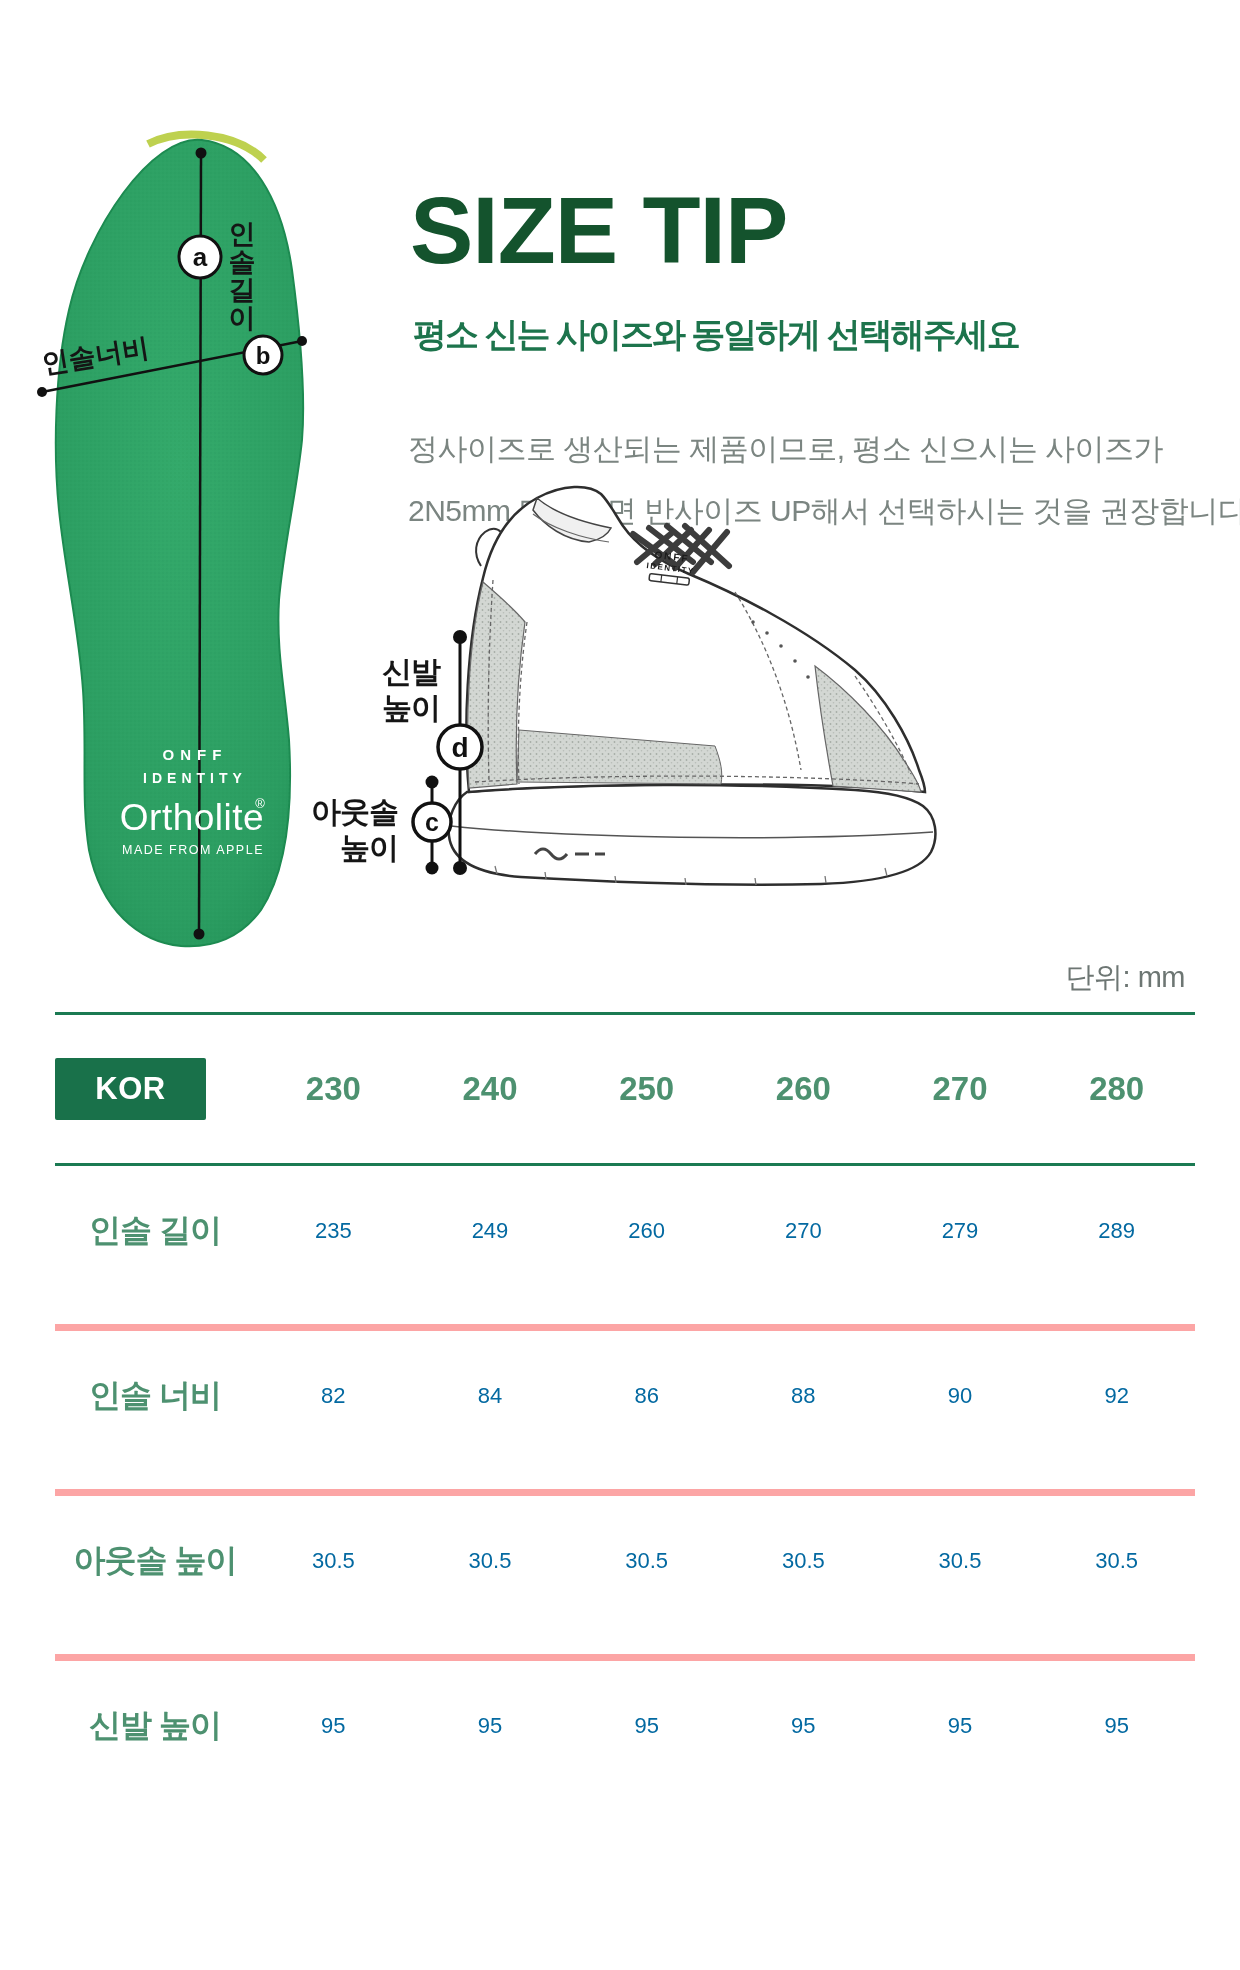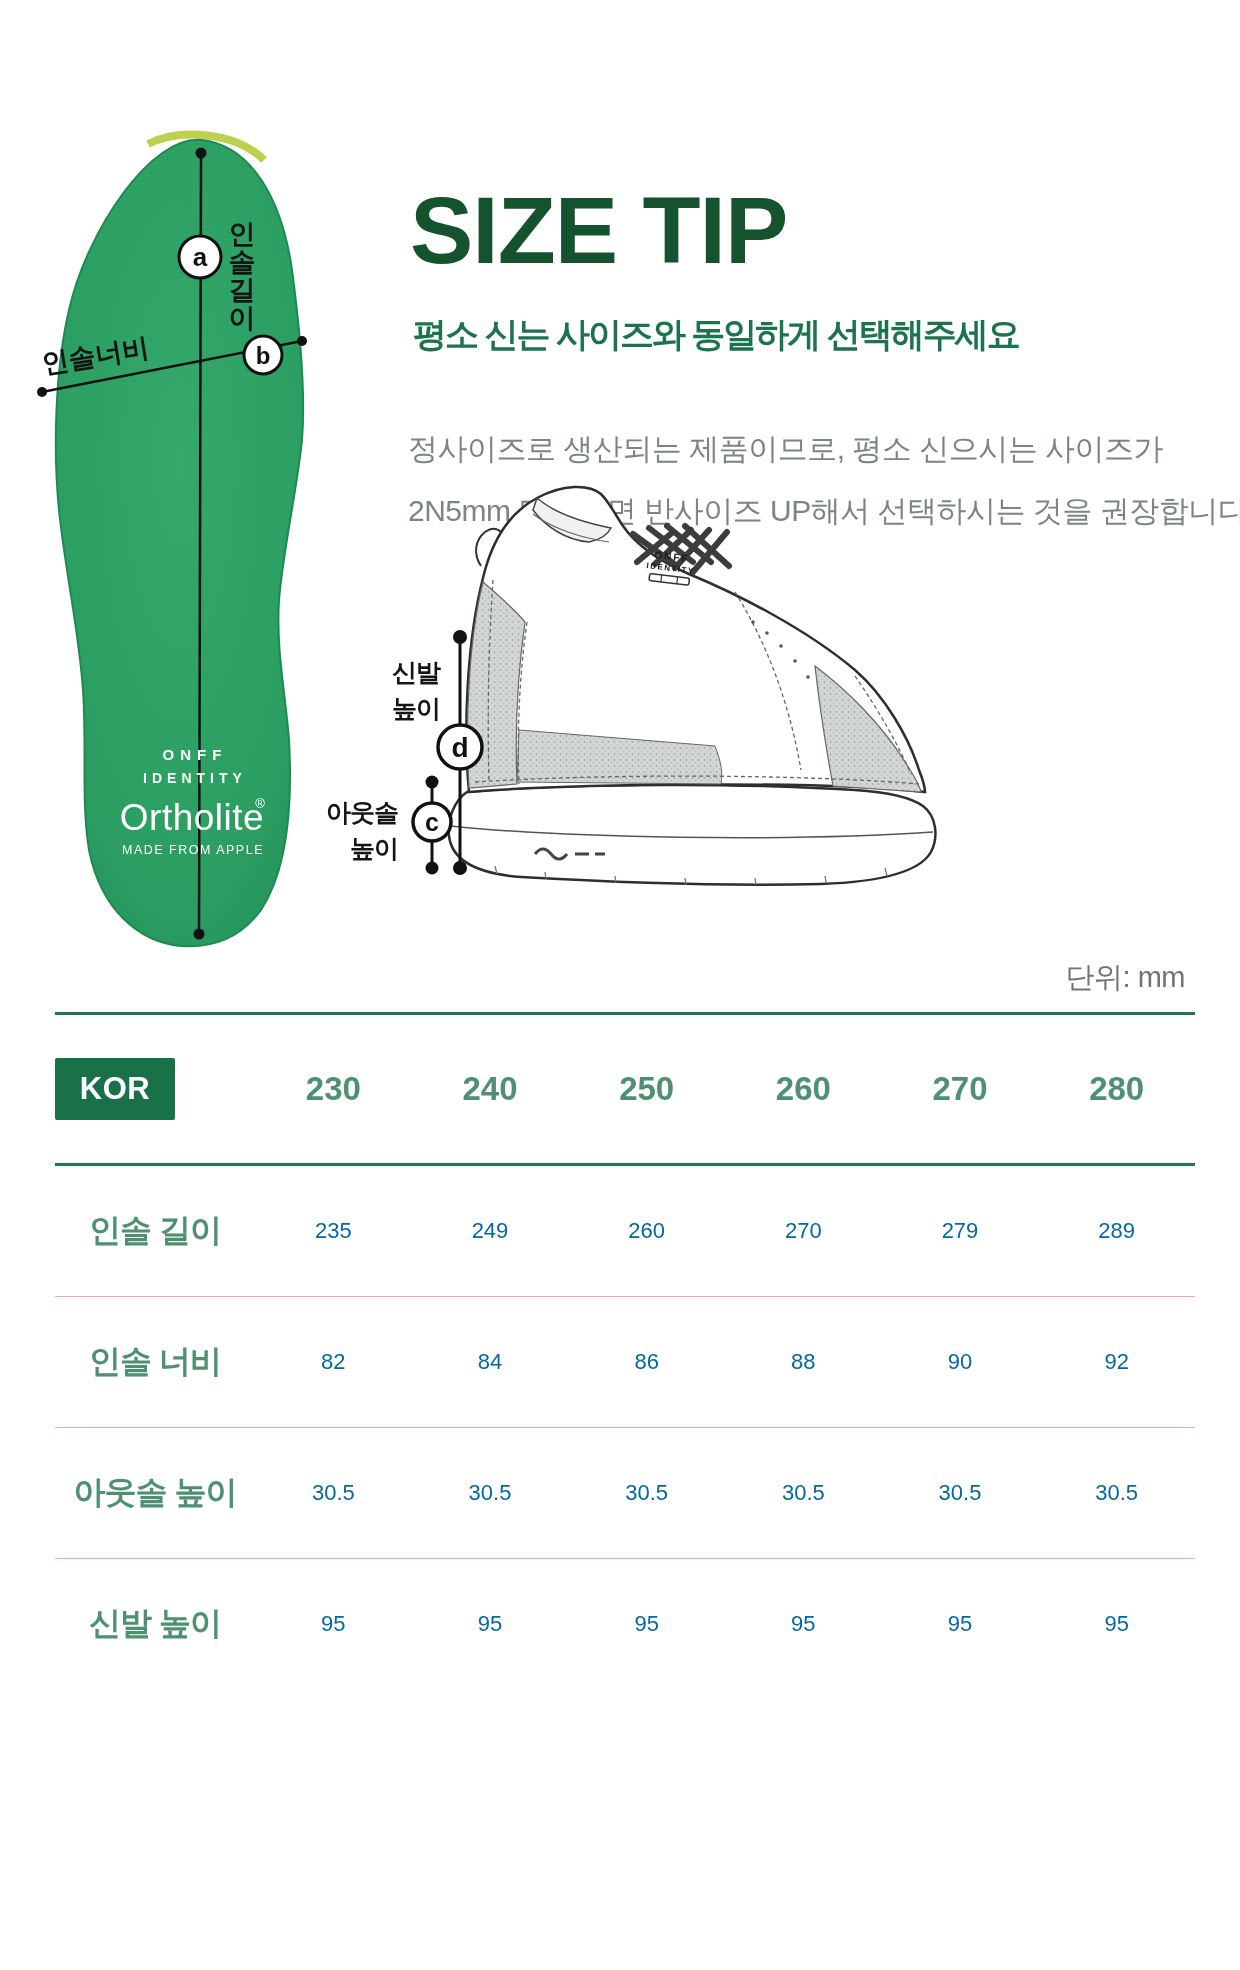--- a/index.html
+++ b/index.html
@@ -13,38 +13,38 @@
             color:#1d744c;letter-spacing:-2px;white-space:nowrap;}
   .desc{position:absolute;left:408px;top:418px;font-size:30px;line-height:62px;
         color:#7b8581;letter-spacing:-0.5px;white-space:nowrap;}
 
   
   .insole-len-label{position:absolute;left:224px;top:202px;
         writing-mode:vertical-rl;text-orientation:upright;
         font-size:27px;font-weight:700;color:#151515;letter-spacing:1px;}
   .insole-wid-label{position:absolute;left:42px;top:346px;font-size:27px;font-weight:700;
         color:#151515;transform:rotate(-9deg);transform-origin:0 50%;white-space:nowrap;}
-  .measure-label{position:absolute;text-align:right;font-size:25px;font-weight:700;
+  .measure-label{position:absolute;text-align:right;font-size:30px;font-weight:700;
         line-height:36px;color:#151515;letter-spacing:-1px;}
   .shoe-h-label{right:800px;top:654px;}
   .outsole-h-label{right:842px;top:794px;}
 
   .unit-label{position:absolute;top:958px;right:55px;font-size:29px;color:#6d7673;
         letter-spacing:-0.5px;}
 
   
   .size-table{position:absolute;top:1012px;left:55px;width:1140px;}
   .t-row{display:grid;grid-template-columns:200px repeat(6,1fr);align-items:center;}
   .t-head{border-top:3px solid #1b7a52;border-bottom:3px solid #1b7a52;padding:43px 0;}
-  .kor-badge{display:inline-flex;width:120px;height:62px;align-items:center;
+  .kor-badge{display:inline-flex;width:151px;height:62px;align-items:center;
         justify-content:center;background:#19714a;color:#fff;font-size:31px;
         font-weight:700;border-radius:2px;letter-spacing:0.5px;}
   .t-head .head{text-align:center;color:#4d9170;font-size:33px;font-weight:700;}
   .t-row.body{height:130px;}
-  .t-row.body + .t-row.body{border-top:1px solid #fca5a5;}
+  .t-row.body + .t-row.body{border-top:7px solid #fca5a5;margin-top:28px;}
   .rowlabel{text-align:center;color:#4d9170;font-size:32px;font-weight:700;letter-spacing:-1px;}
   .val{text-align:center;color:#0369a1;font-size:22px;}
 
   .footnote{position:absolute;top:1843px;left:185px;font-size:27px;color:#3c3c3c;
         letter-spacing:-0.5px;}
 
   
   .insole-svg{position:absolute;left:30px;top:128px;}
   .shoe-svg{position:absolute;left:385px;top:470px;}
 </style>

